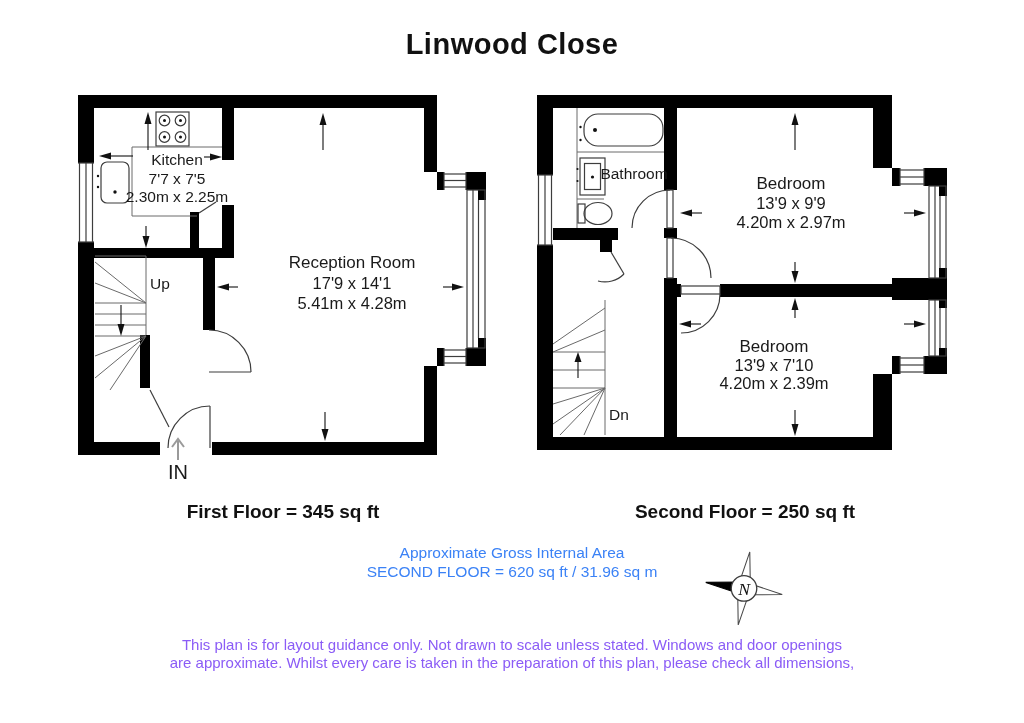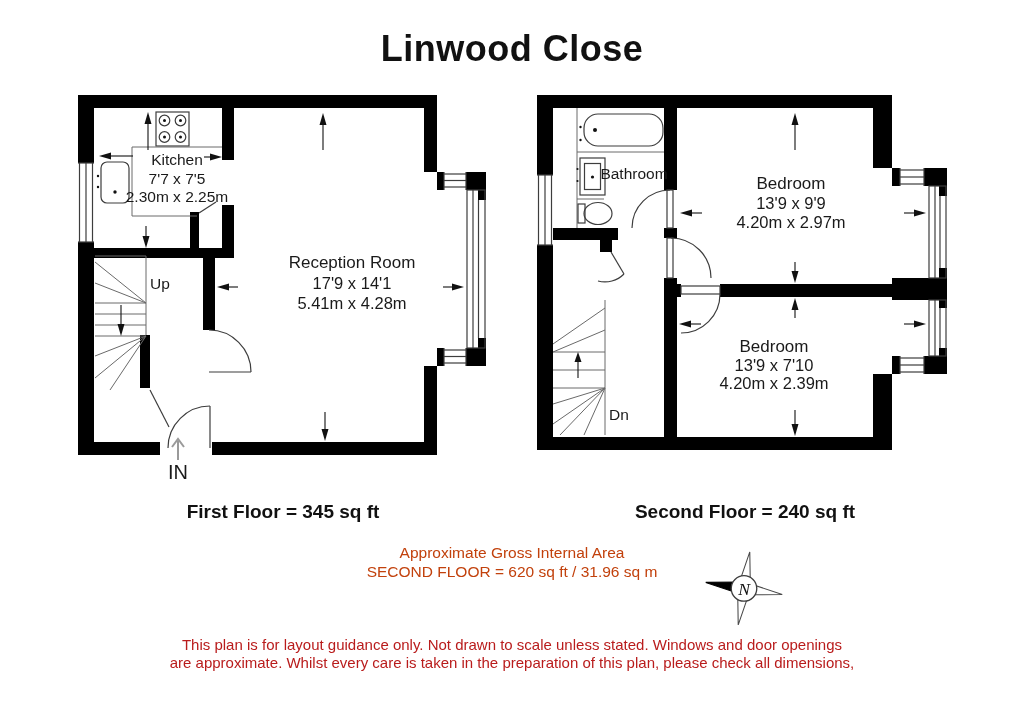--- a/index.html
+++ b/index.html
@@ -3,35 +3,35 @@
 <meta charset="utf-8">
 <style>
   html,body{margin:0;padding:0;}
   body{
     width:1024px;height:723px;position:relative;background:#ffffff;
     font-family:"Liberation Sans",sans-serif;color:#1a1a1a;overflow:hidden;
   }
   .abs{position:absolute;}
   #title{
     top:28px;left:0;width:1024px;text-align:center;
-    font-size:36px;font-weight:bold;letter-spacing:0.5px;color:#111;
+    font-size:29px;font-weight:bold;letter-spacing:0.5px;color:#111;
   }
   .floor-caption{
     top:501px;width:300px;text-align:center;
     font-size:19px;font-weight:bold;color:#111;
   }
   #caption-first{left:133px;}
   #caption-second{left:595px;}
   #area-summary{
     top:544px;left:312px;width:400px;text-align:center;
-    font-size:15.5px;line-height:18.8px;color:#c2410c;
+    font-size:15.5px;line-height:18.8px;color:#3b82f6;
   }
   #disclaimer{
     top:636px;left:92px;width:840px;text-align:center;
-    font-size:15px;line-height:18.3px;color:#b91c1c;
+    font-size:15px;line-height:18.3px;color:#8b5cf6;
   }
   svg{position:absolute;}
   svg text{font-family:"Liberation Sans",sans-serif;fill:#1a1a1a;}
   .room-name{font-size:17px;}
   .room-dim{font-size:16.5px;}
   .small-label{font-size:15.5px;}
   .in-label{font-size:20px;}
   .wall{fill:#000000;stroke:none;}
   .thin{stroke:#3d3d3d;stroke-width:1.2;fill:none;}
   .thin-lt{stroke:#6a6a6a;stroke-width:1;fill:none;}
@@ -318,21 +318,21 @@
   <text class="room-name" x="791" y="189" text-anchor="middle">Bedroom</text>
   <text class="room-dim" x="791" y="209" text-anchor="middle">13'9 x 9'9</text>
   <text class="room-dim" x="791" y="228" text-anchor="middle">4.20m x 2.97m</text>
   <text class="room-name" x="774" y="352" text-anchor="middle">Bedroom</text>
   <text class="room-dim" x="774" y="371" text-anchor="middle">13'9 x 7'10</text>
   <text class="room-dim" x="774" y="389" text-anchor="middle">4.20m x 2.39m</text>
   <text class="small-label" x="619" y="420" text-anchor="middle">Dn</text>
 </svg>
 
 <div id="caption-first" class="abs floor-caption">First Floor = 345 sq ft</div>
-<div id="caption-second" class="abs floor-caption">Second Floor = 240 sq ft</div>
+<div id="caption-second" class="abs floor-caption">Second Floor = 250 sq ft</div>
 
 <div id="area-summary" class="abs">
   <div>Approximate Gross Internal Area</div>
   <div>SECOND FLOOR = 620 sq ft / 31.96 sq m</div>
 </div>
 
 <svg class="abs" style="left:700px;top:546px;" width="88" height="84" viewBox="0 0 100 95">
   <g transform="rotate(9 50 48)">
     <polygon class="compass-arm" points="50,6 43,46 57,46"></polygon>
     <polygon class="compass-arm" points="94,48 52,41 52,55"></polygon>

